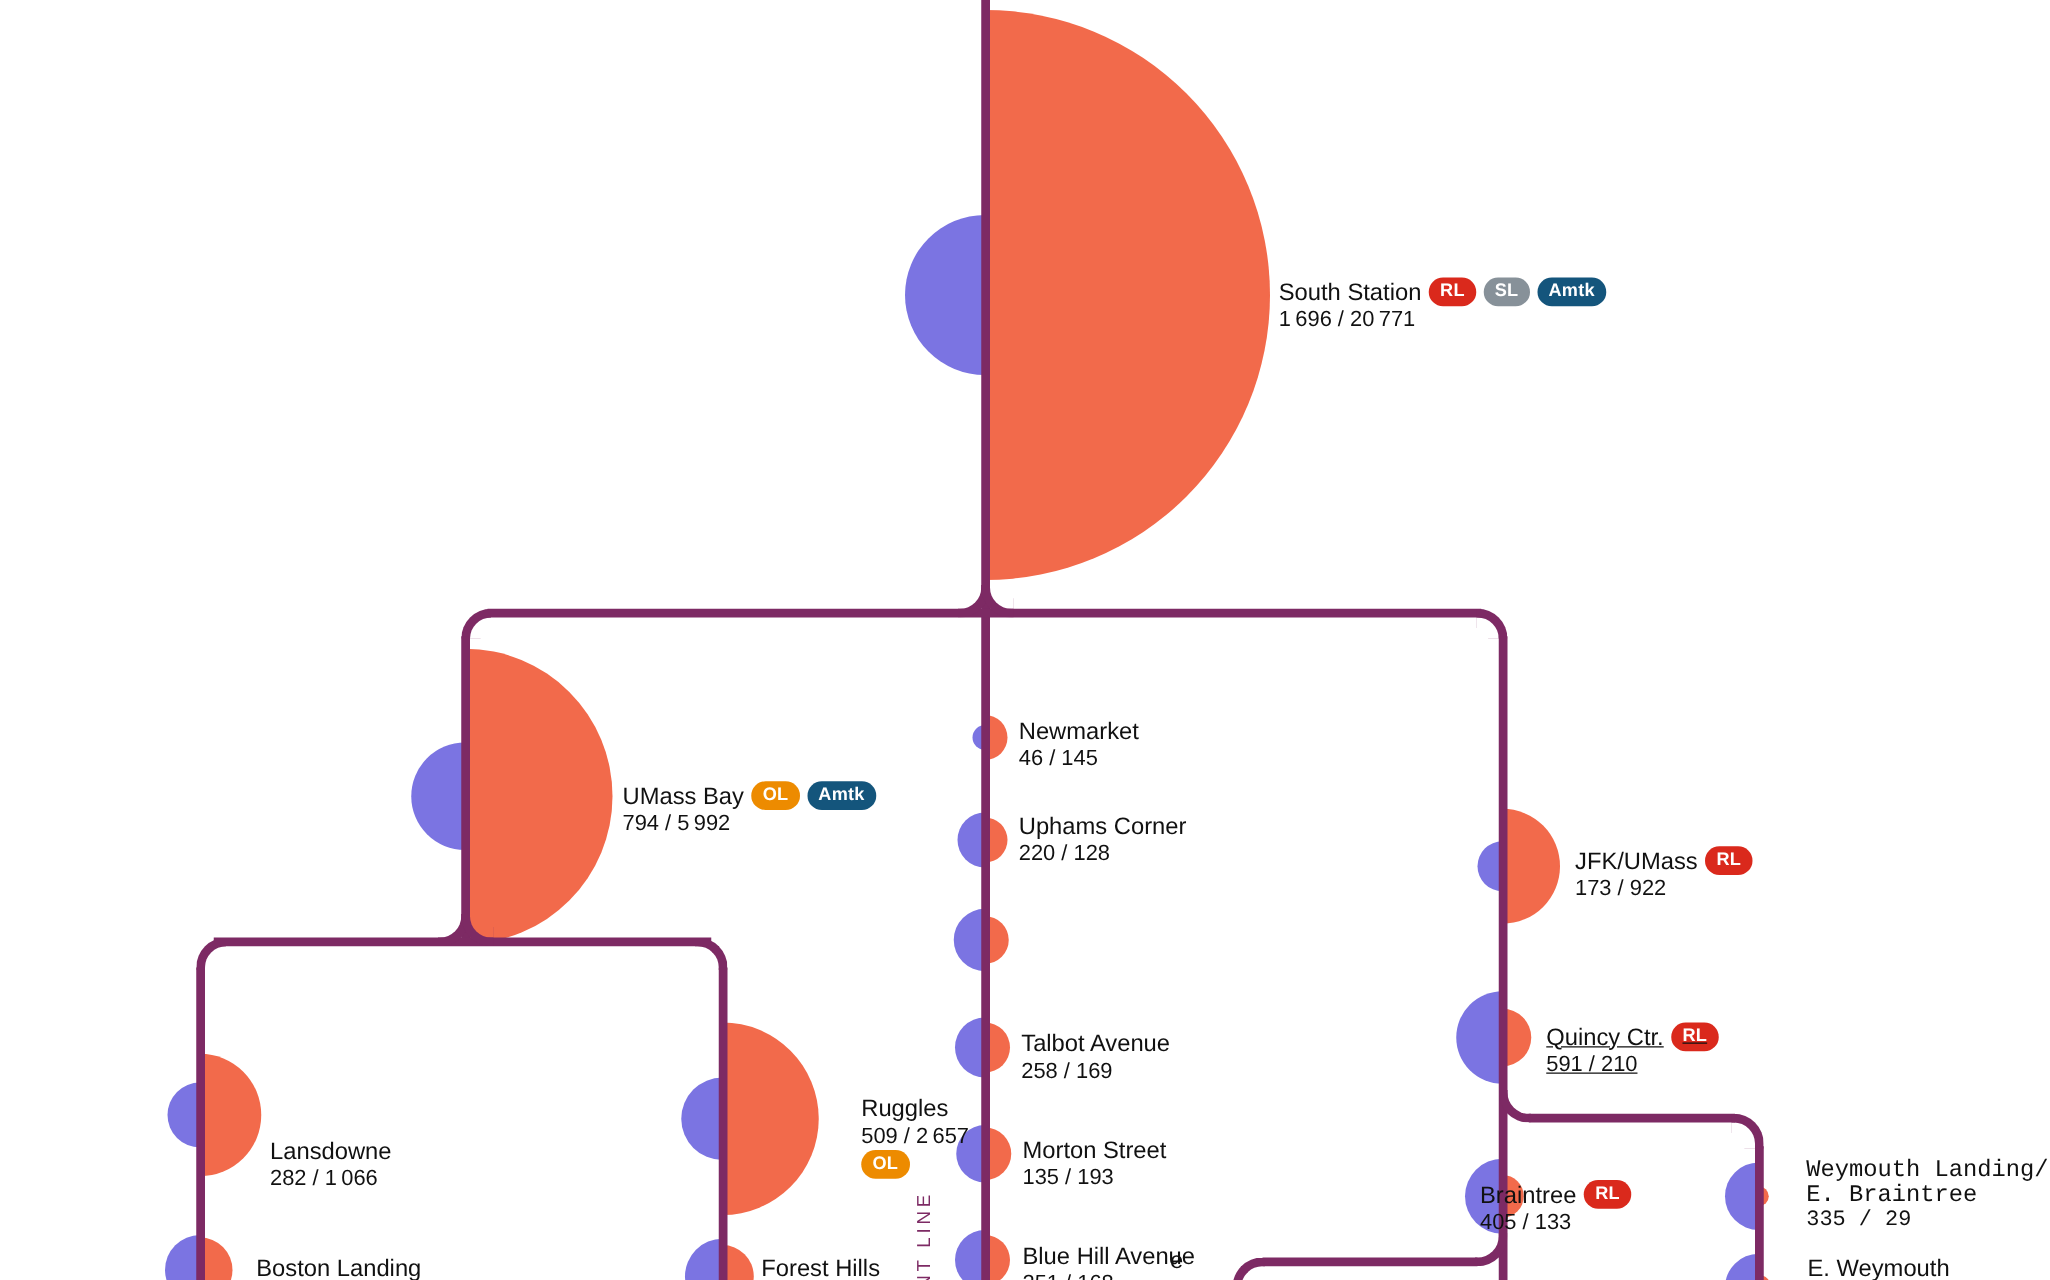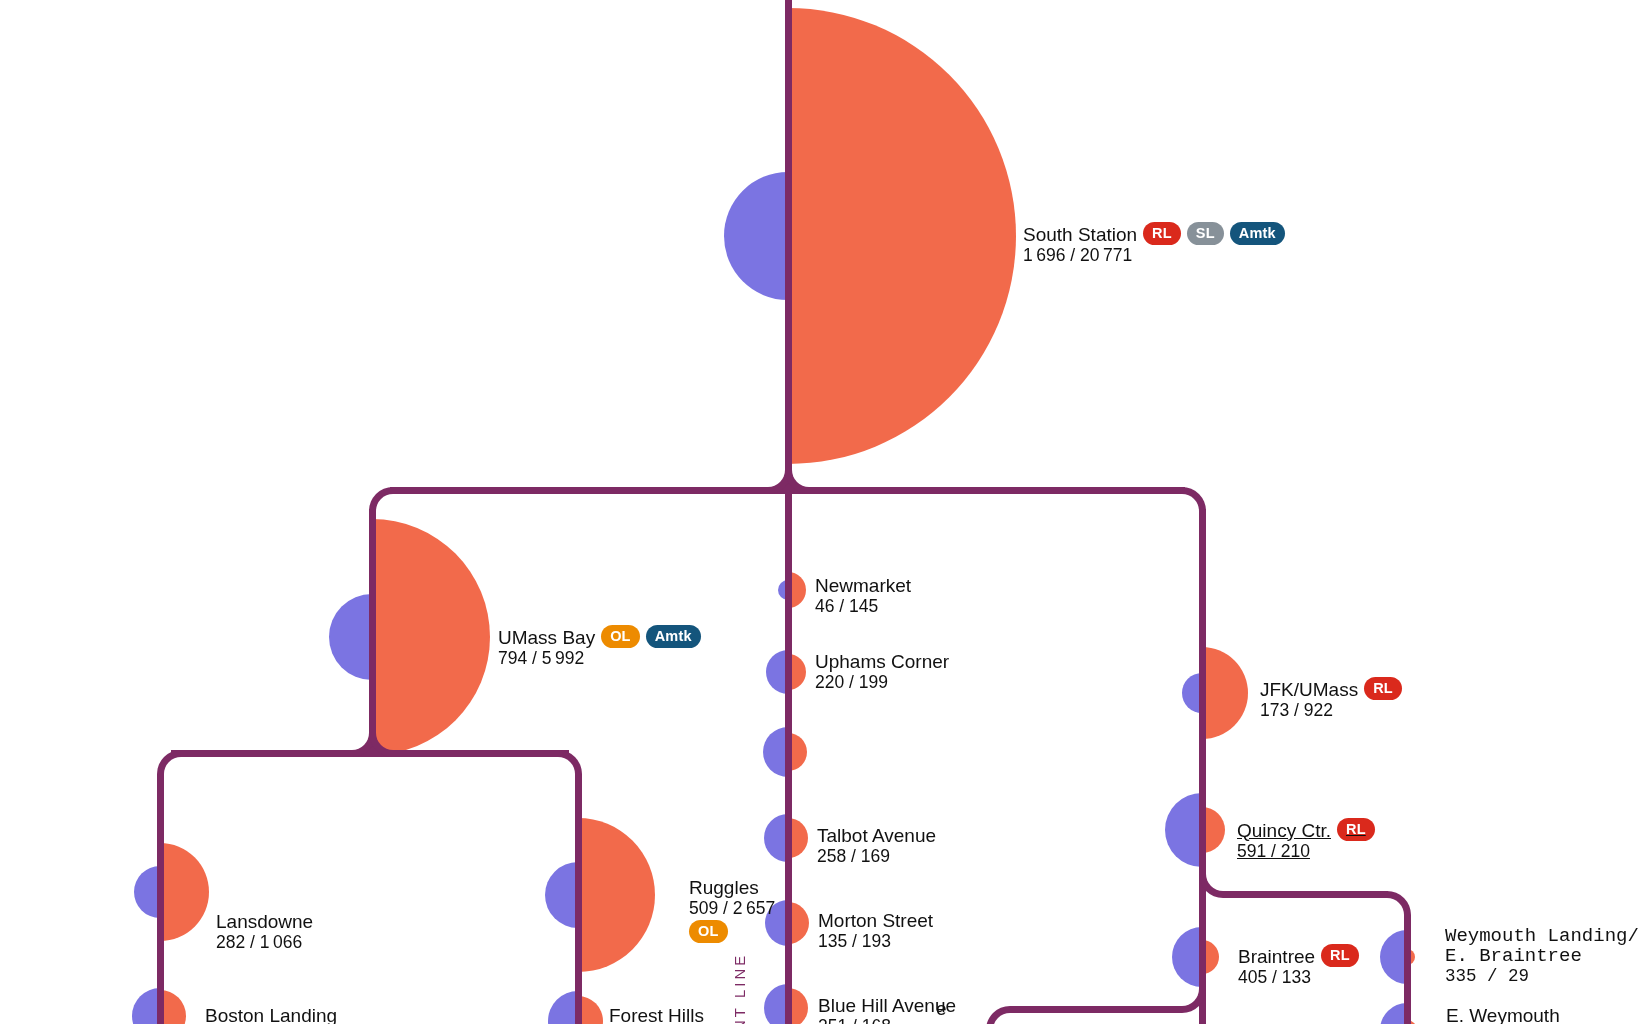--- a/index.html
+++ b/index.html
@@ -152,21 +152,21 @@
       <div class="slabel" style="left: 815px; top: 576px;">
         <div class="nameline">
           <span>Newmarket</span>
         </div>
         <div class="val">46 / 145</div>
       </div>
       <div class="slabel" style="left: 815px; top: 652px;">
         <div class="nameline">
           <span>Uphams Corner</span>
         </div>
-        <div class="val">220 / 199</div>
+        <div class="val">220 / 128</div>
       </div>
       <div class="slabel" style="left: 817px; top: 826px;">
         <div class="nameline">
           <span>Talbot Avenue</span>
         </div>
         <div class="val">258 / 169</div>
       </div>
       <div class="slabel" style="left: 818px; top: 911px;">
         <div class="nameline">
           <span>Morton Street</span>
@@ -186,21 +186,21 @@
         </div>
         <div class="val">173 / 922</div>
       </div>
       <div class="slabel" style="left: 1237px; top: 818px; text-decoration: underline;">
         <div class="nameline">
           <span>Quincy Ctr.</span>
           <span class="badge" style="background: rgb(218, 41, 28);">RL</span>
         </div>
         <div class="val">591 / 210</div>
       </div>
-      <div class="slabel" style="left: 1238px; top: 944px;">
+      <div class="slabel" style="left: 1184px; top: 944px;">
         <div class="nameline">
           <span>Braintree</span>
           <span class="badge" style="background: rgb(218, 41, 28);">RL</span>
         </div>
         <div class="val">405 / 133</div>
       </div>
       <div class="slabel" style="left: 1445px; top: 926px; font-family: Liberation Mono, monospace;">
         <div class="nameline">
           <span>Weymouth Landing/</span>
         </div>

